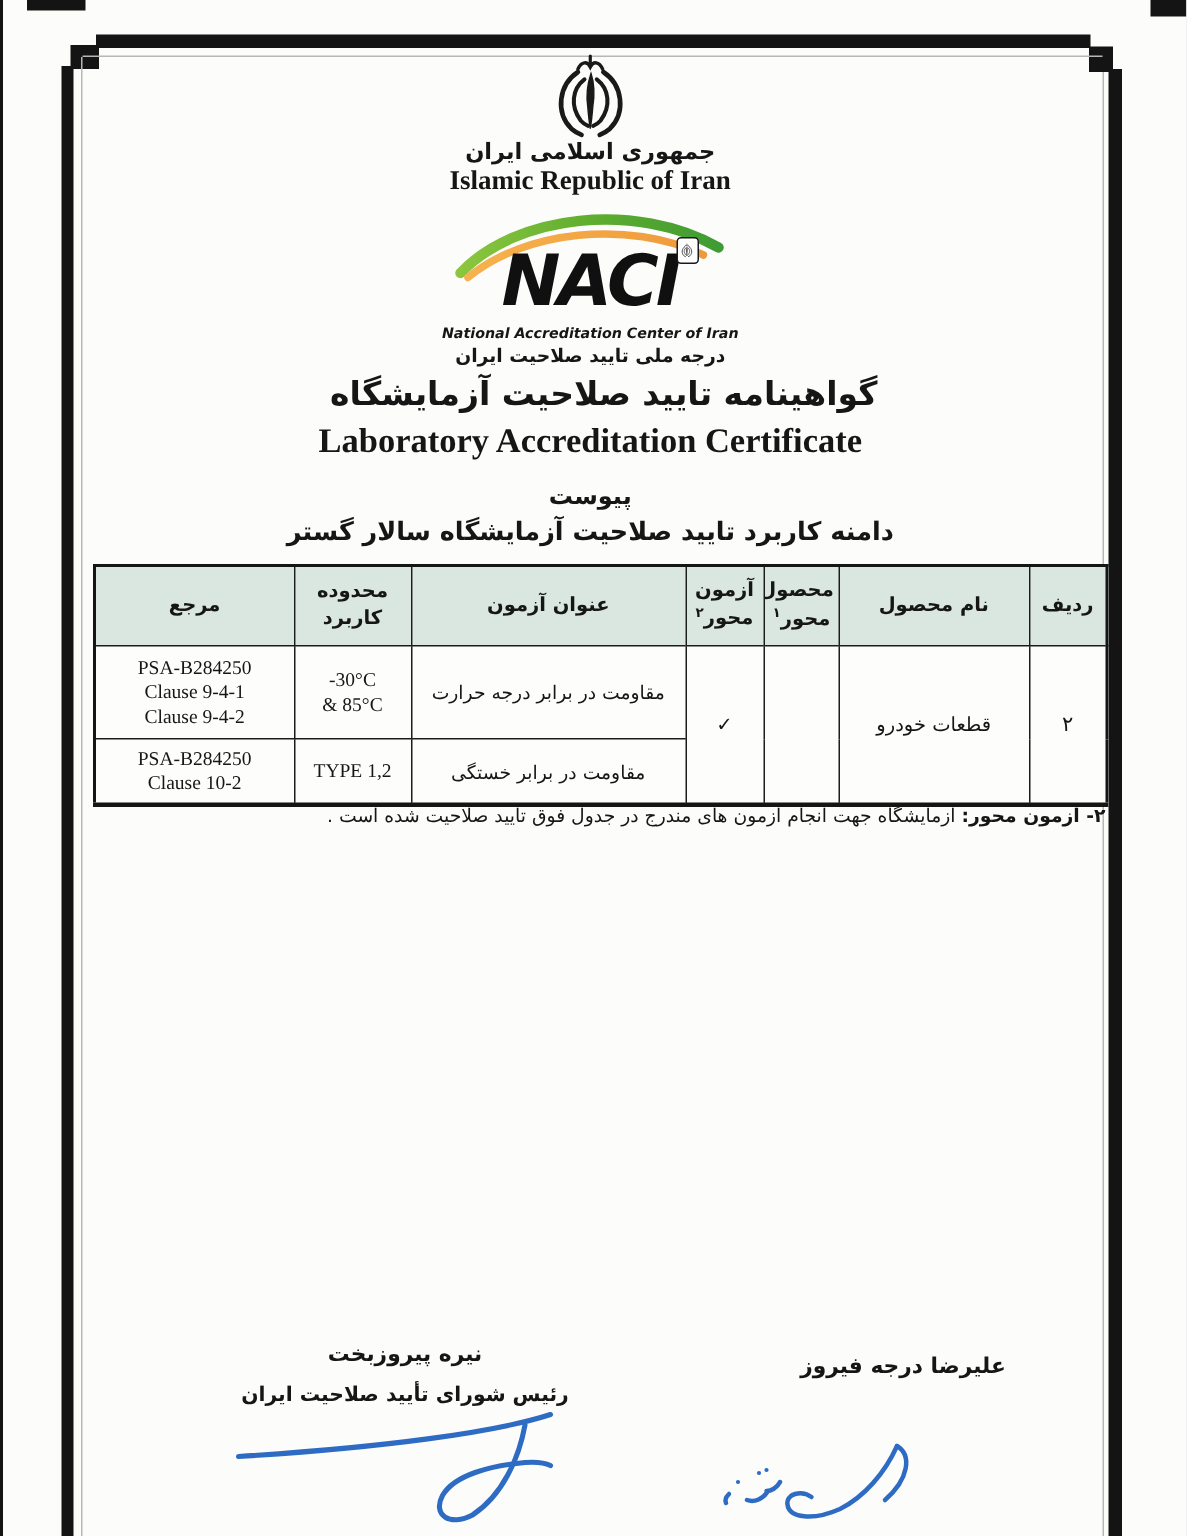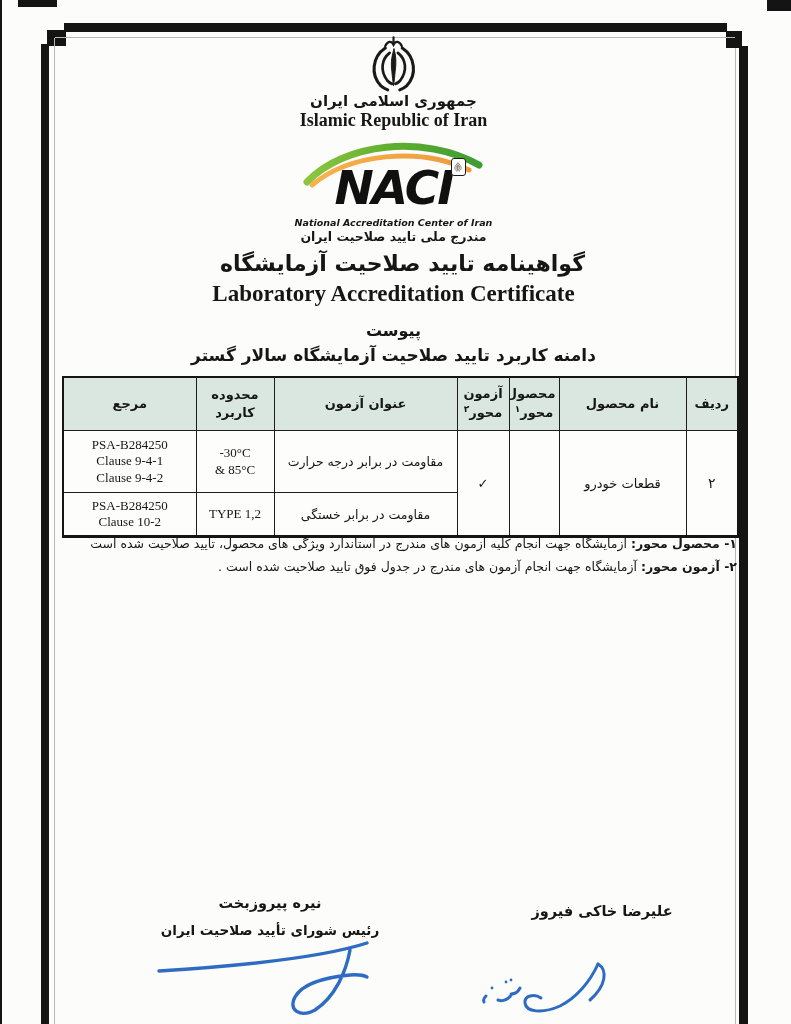--- a/index.html
+++ b/index.html
@@ -108,21 +108,21 @@
       <path d="M8,44 C45,5 125,-4 180,27" fill="none" stroke="url(#gr)" stroke-width="7" stroke-linecap="round"></path>
       <path d="M13,47 C50,16 120,8 170,32" fill="none" stroke="url(#or)" stroke-width="5" stroke-linecap="round"></path>
     </svg>
     <div class="naci-word serif" style="font-family:'DejaVu Sans',sans-serif;">NACI</div>
     <div class="naci-flag">
       <svg width="10" height="12" viewBox="0 0 64 58">
           <use href="#iran-emblem-g"></use>
         </svg>
     </div>
     <div class="naci-en">National Accreditation Center of Iran</div>
-    <div class="naci-fa fa">مندرج ملی تایید صلاحیت ایران</div>
+    <div class="naci-fa fa">درجه ملی تایید صلاحیت ایران</div>
   </div>
 
   <div class="cstack fa title-fa">گواهینامه تایید صلاحیت آزمایشگاه</div>
   <div class="cstack fa attach">پیوست</div>
   <div class="cstack serif title-en">Laboratory Accreditation Certificate</div>
   <div class="cstack fa scope">دامنه کاربرد تایید صلاحیت آزمایشگاه سالار گستر</div>
 
   <table class="acc">
     <colgroup>
       <col style="width:52px">
@@ -158,37 +158,36 @@
     <tr class="r2">
       <td style="font-size:12.5px;">مقاومت در برابر خستگی</td>
       <td class="lat">TYPE 1,2</td>
       <td class="lat">PSA-B284250
 Clause 10-2</td>
     </tr>
   </tbody>
     </table>
 
   <div class="notes">
-    <div><b>۱- محصول محور:</b> <span>آزمایشگاه جهت  انجام کلیه آزمون های مندرج در استاندارد ویژگی های محصول، تایید صلاحیت شده است</span></div>
     <div><b>۲- آزمون محور:</b> <span>آزمایشگاه جهت انجام آزمون های مندرج در جدول فوق تایید صلاحیت شده است .</span></div>
   </div>
 
   <div class="sig sig-left fa">
     <div class="name">نیره پیروزبخت</div>
     <div class="role">رئیس شورای تأیید صلاحیت ایران</div>
   </div>
   <svg class="scribble" style="left:145px;top:917px;" width="235" height="105" viewBox="0 0 235 105">
     <g fill="none" stroke="#2e6bc2" stroke-width="3.4" stroke-linecap="round">
       <path d="M222,26 C185,38 110,48 14,54"></path>
       <path d="M205,33 C201,55 190,80 170,93 C155,101 143,93 150,80 C158,66 183,60 205,58 C212,57.5 218,58 222,60"></path>
     </g>
   </svg>
 
   <div class="sig sig-right fa">
-    <div class="name">علیرضا خاکی فیروز</div>
+    <div class="name">علیرضا درجه فیروز</div>
   </div>
   <svg class="scribble" style="left:478px;top:958px;" width="165" height="62" viewBox="0 0 165 62">
     <g fill="none" stroke="#2e6bc2" stroke-width="3" stroke-linecap="round">
       <path d="M120,6 C130,12 128,28 112,42"></path>
       <path d="M120,6 C112,24 98,40 82,48 C64,56 48,54 47,45 C46,38 56,35 63,40"></path>
       <path d="M34,36 c-3,5 -9,8 -14,6 m22,-12 c-2,4 -6,6 -9,6"></path>
       <path d="M8,38 c-2,2 -3,4 -2,6"></path>
     </g>
     <g fill="#2e6bc2">
       <circle cx="28" cy="24" r="1.4"></circle>

